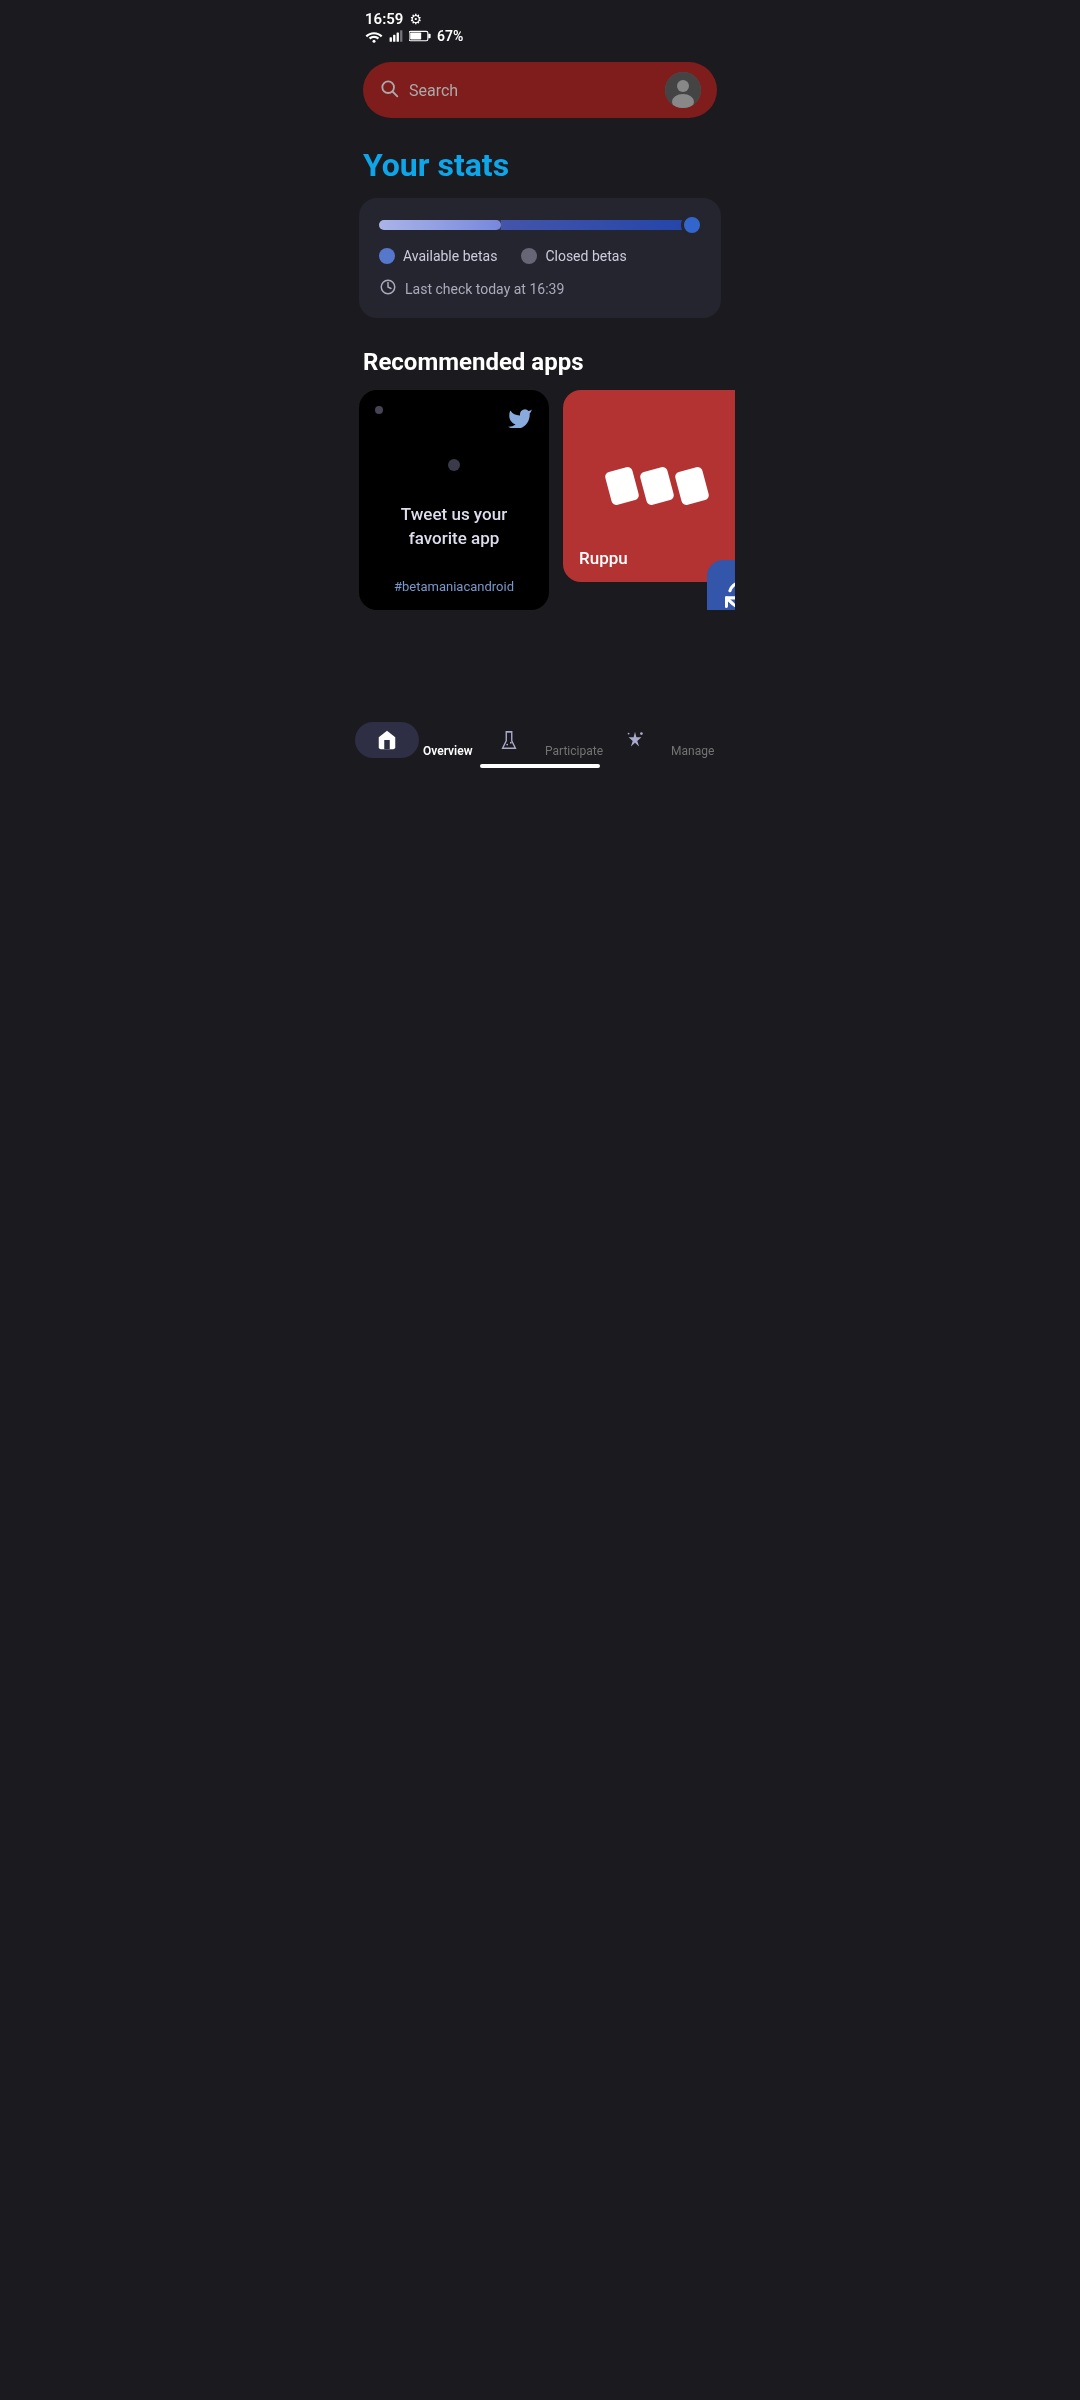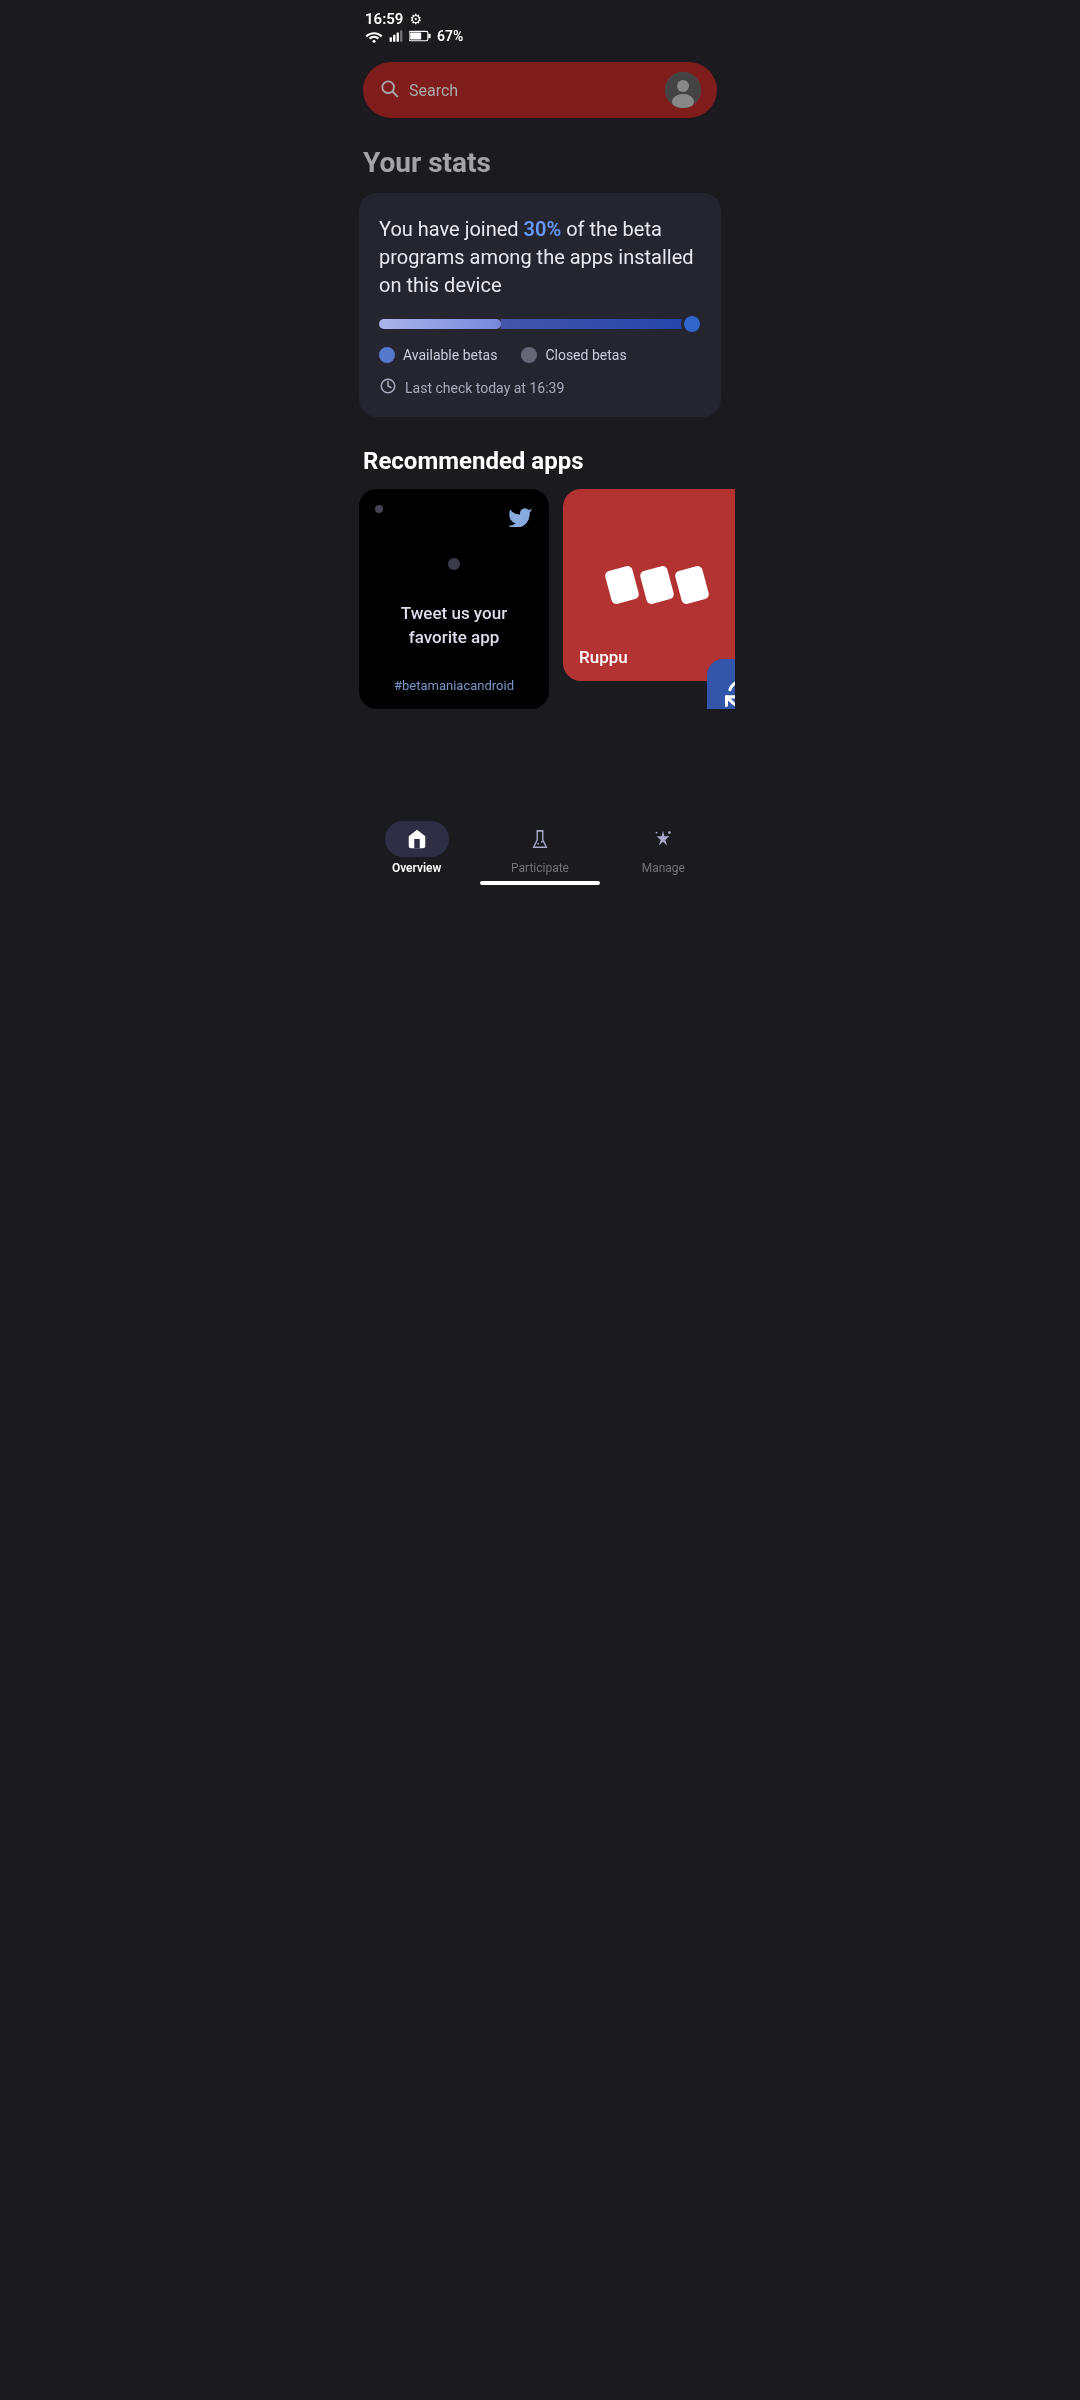--- a/index.html
+++ b/index.html
@@ -61,24 +61,24 @@
       overflow: hidden;
       display: flex;
       align-items: center;
       justify-content: center;
       font-size: 20px;
       color: #ccc;
     }
 
     
     .section-title {
-      font-size: 28px;
+      font-size: 32px;
       font-weight: 700;
       padding: 10px 18px 14px;
-      color: #a3a3a3;
+      color: #0ea5e9;
     }
 
     
     .stats-card {
       margin: 0 14px 20px;
       background-color: #252530;
       border-radius: 18px;
       padding: 22px 20px 18px;
     }
     .stats-text {
@@ -297,22 +297,21 @@
       width: 390px;
       background: #1a1a1f;
       display: flex;
       justify-content: space-around;
       align-items: center;
       padding: 12px 10px 18px;
       border-top: none;
     }
     .nav-item {
       display: flex;
-      flex-direction: column;
-      align-items: center;
+      align-items: flex-end;
       gap: 4px;
       cursor: pointer;
       flex: 1;
     }
     .nav-icon-wrap {
       font-size: 22px;
       color: #aaaacc;
       width: 64px;
       height: 36px;
       display: flex;
@@ -390,23 +389,20 @@
           <circle cx="18" cy="14" r="6" fill="#888"></circle>
           <ellipse cx="18" cy="30" rx="11" ry="8" fill="#888"></ellipse>
         </svg>
       </div>
     </div>
   </div>
 
   <div class="section-title">Your stats</div>
 
   <div class="stats-card">
-    <div class="stats-text">
-      <span>You have joined </span><span class="highlight">30%</span><span> of the beta programs among the apps installed on this device</span>
-    </div>
 
     <div class="progress-bar-container">
       <div class="progress-bar-fill"></div>
       <div class="progress-bar-remaining"></div>
       <div class="progress-toggle"></div>
     </div>
 
     <div class="legend">
       <div class="legend-item">
         <div class="legend-dot legend-dot-blue"></div>

